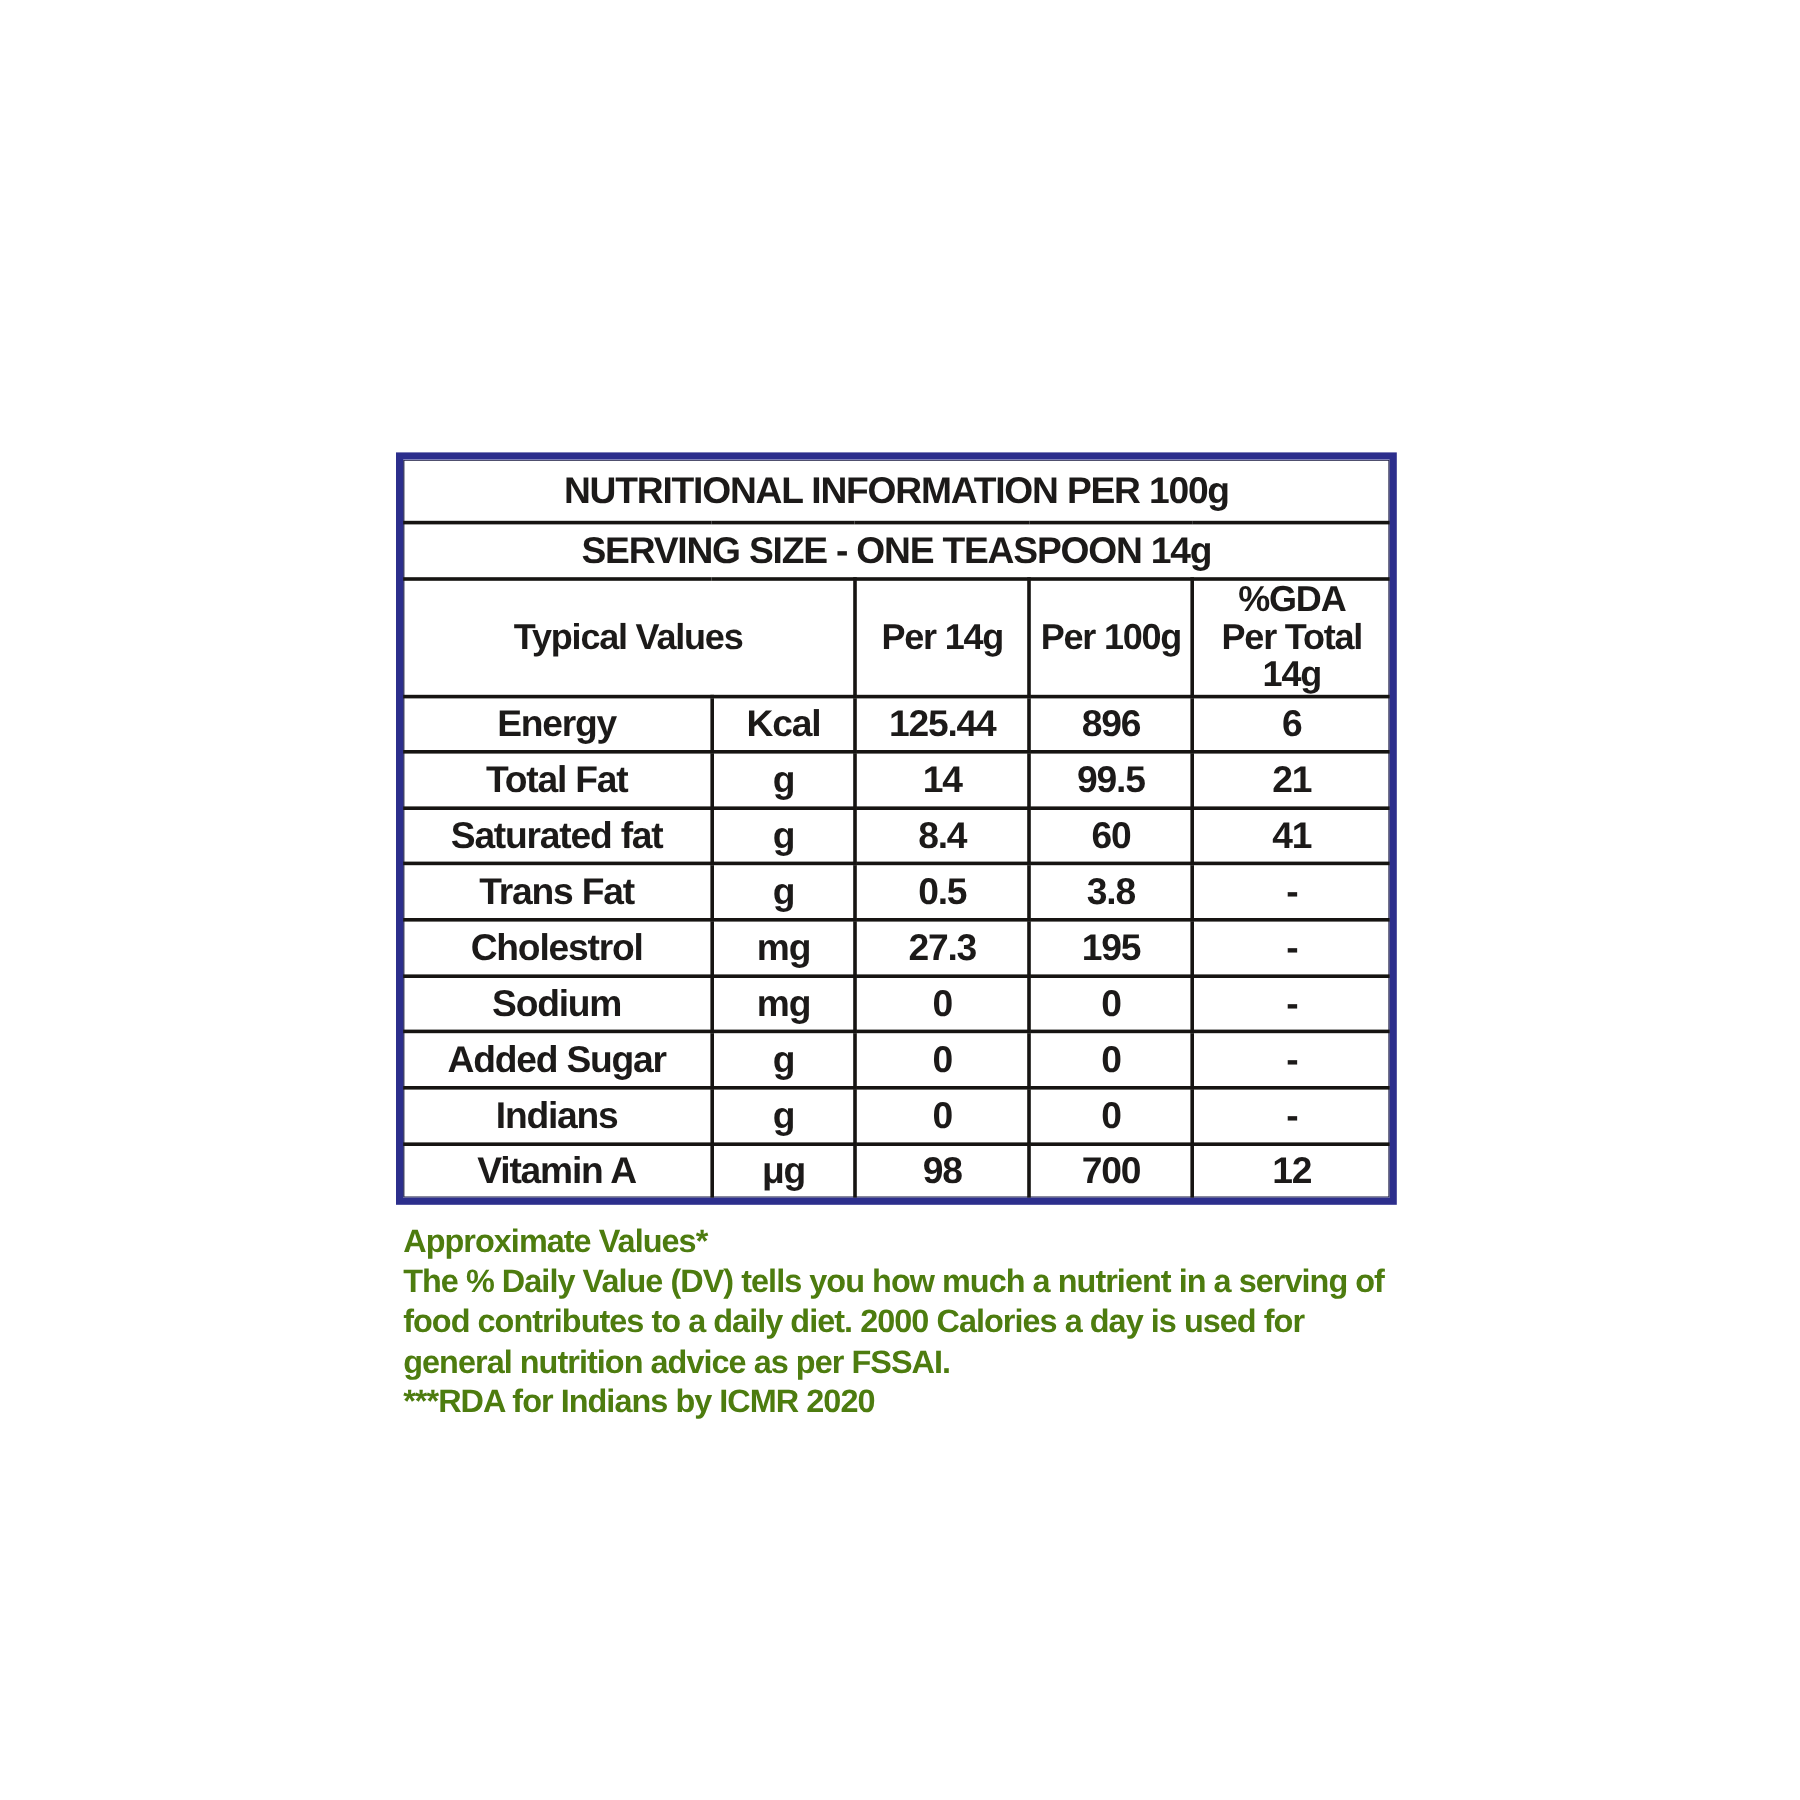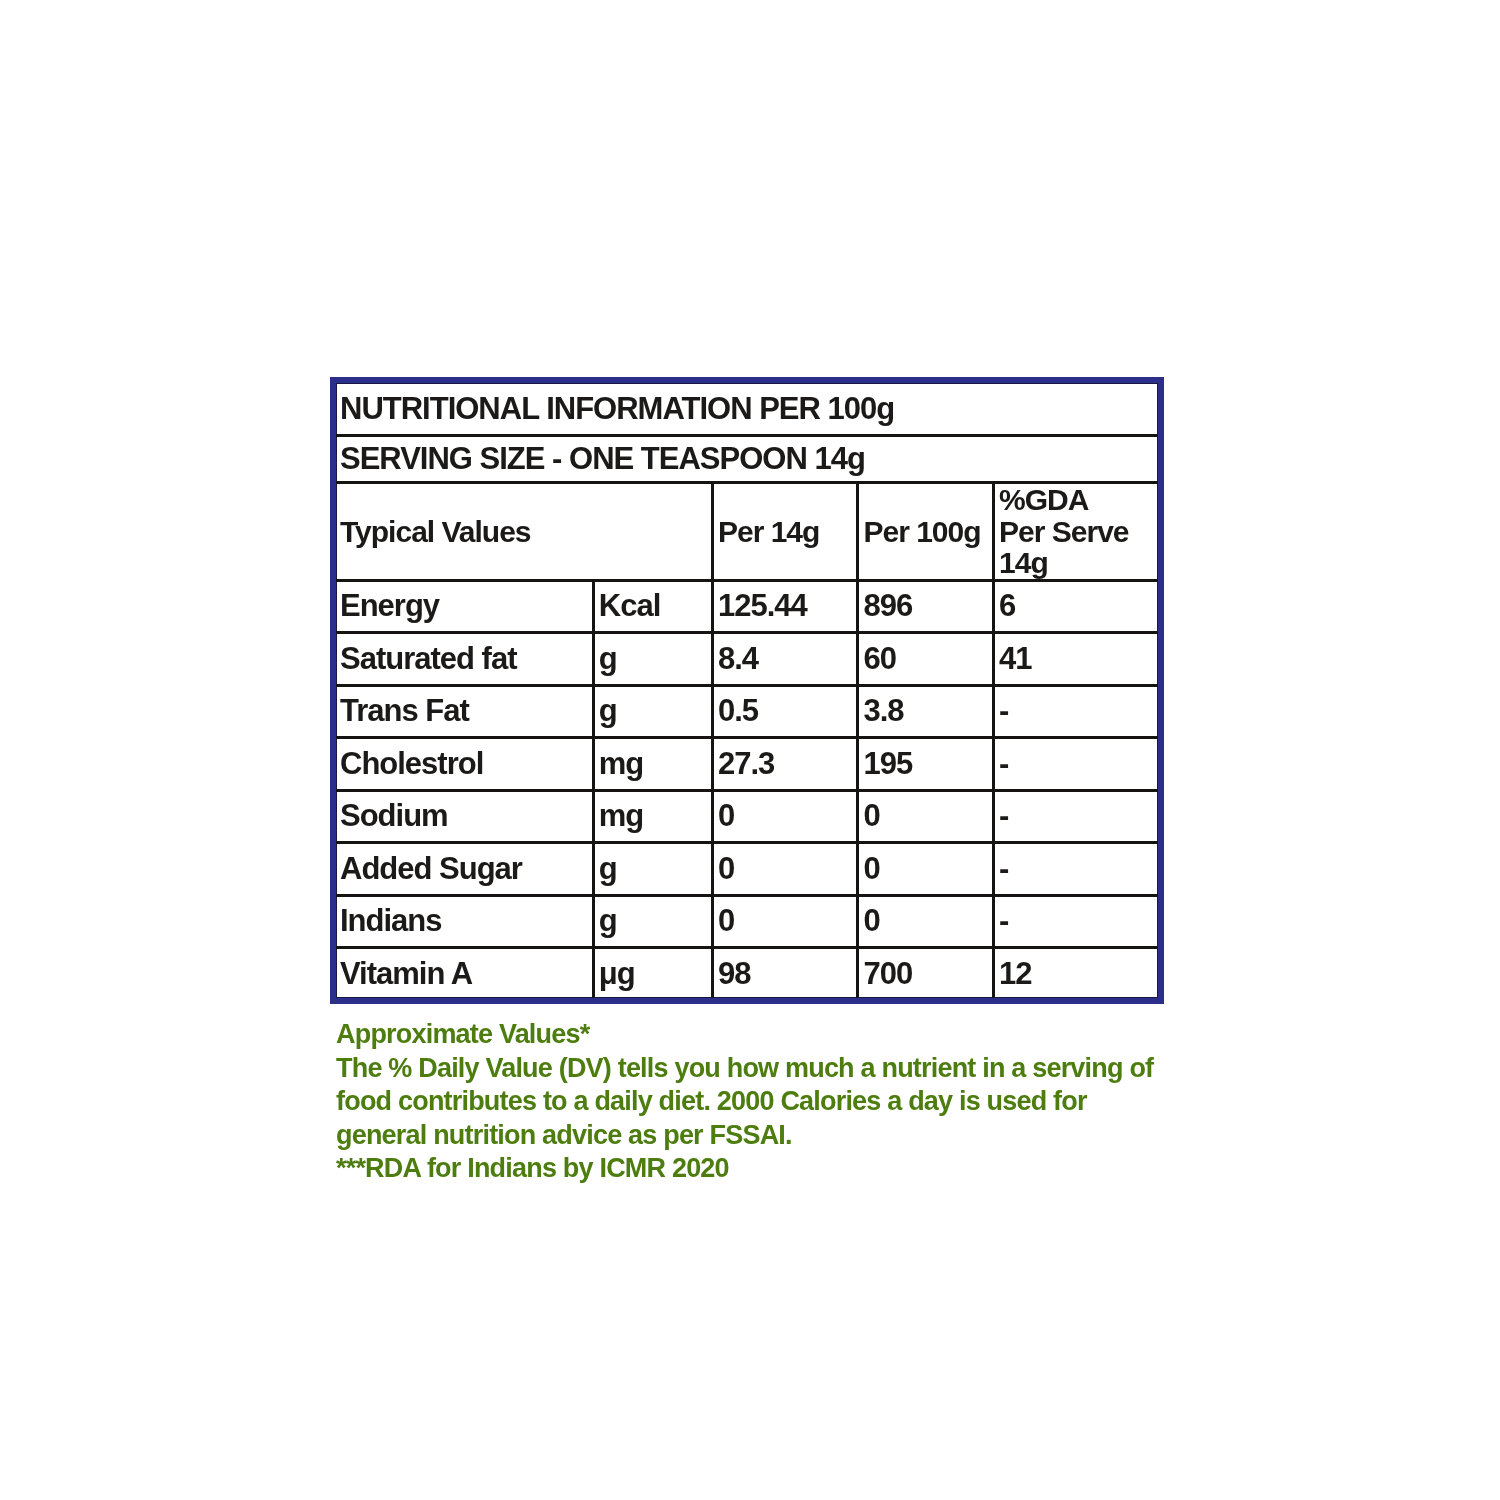--- a/index.html
+++ b/index.html
@@ -32,21 +32,21 @@
   table.nutri {
     width: 100%;
     height: 100%;
     border-collapse: collapse;
     border-style: hidden; 
     table-layout: fixed;
   }
   table.nutri td {
     border: 3px solid #161412;
     vertical-align: middle;
-    text-align: left;
+    text-align: center;
     font-weight: bold;
     font-size: 31px;
     letter-spacing: -1px;
     padding: 0 4px;
     overflow: hidden;
   }
   td.title-cell {
     font-size: 37px;
     letter-spacing: -1px;
     height: 51px;
@@ -102,29 +102,36 @@
         <tr>
           <td class="title-cell" colspan="5">NUTRITIONAL INFORMATION PER 100g</td>
         </tr>
         <tr>
           <td class="serving-cell" colspan="5">SERVING SIZE - ONE TEASPOON 14g</td>
         </tr>
         <tr class="header-row">
           <td colspan="2">Typical Values</td>
           <td>Per 14g</td>
           <td>Per 100g</td>
-          <td><span class="gda-head">%GDA Per Serve 14g</span></td>
+          <td><span class="gda-head">%GDA Per Total 14g</span></td>
         </tr>
 
         <tr>
           <td class="name-cell">Energy</td>
           <td>Kcal</td>
           <td>125.44</td>
           <td>896</td>
           <td>6</td>
+        </tr>
+        <tr>
+          <td class="name-cell">Total Fat</td>
+          <td>g</td>
+          <td>14</td>
+          <td>99.5</td>
+          <td>21</td>
         </tr>
         <tr>
           <td class="name-cell">Saturated fat</td>
           <td>g</td>
           <td>8.4</td>
           <td>60</td>
           <td>41</td>
         </tr>
         <tr>
           <td class="name-cell">Trans Fat</td>

